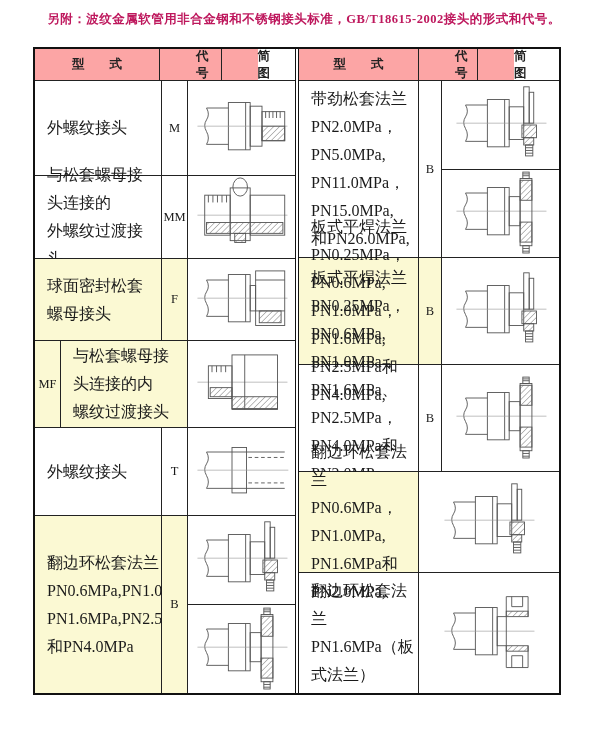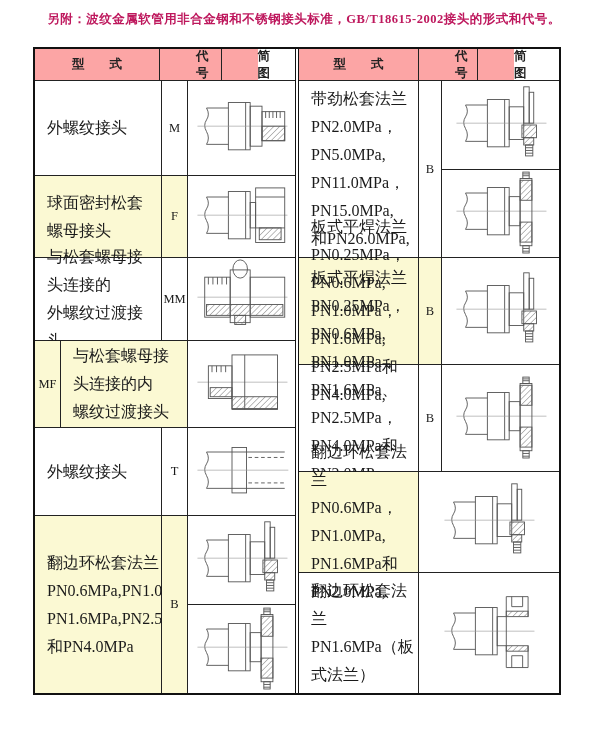--- a/index.html
+++ b/index.html
@@ -73,52 +73,52 @@
             <line x1="59" y1="18" x2="59" y2="70"></line>
             <line class="cl" x1="6" y1="44" x2="105" y2="44"></line>
             <rect x="64" y="22" width="13" height="44"></rect>
             <rect x="77" y="28" width="25" height="32"></rect>
             <path d="M81,28 V35 M85,28 V35 M89,28 V35 M93,28 V35 M97,28 V35"></path>
             <rect class="hz" x="77" y="44" width="25" height="16"></rect>
           </svg>
         </div>
     </div>
 
-    <div class="row" style="height:82px">
-      <div class="cell bR lh-type type-cell hl">球面密封松套螺母接头</div>
-      <div class="cell bR lh-code code-cell hl">F</div>
-      <div class="cell diag-cell">
-          <svg class="d" width="100" height="84" viewBox="0 0 110 92">
-            <path d="M16,24 q4,7 0,13 t0,13 t0,14"></path>
-            <path d="M16,24 H40 M16,64 H40"></path>
-            <rect x="40" y="18" width="24" height="52"></rect>
-            <line x1="59" y1="18" x2="59" y2="70"></line>
-            <line class="cl" x1="6" y1="44" x2="105" y2="44"></line>
-            <rect x="64" y="30" width="6" height="28"></rect>
-            <rect x="70" y="14" width="32" height="60"></rect>
-            <path d="M70,24 H102 M70,58 H102"></path>
-            <rect class="hz" x="74" y="58" width="24" height="13"></rect>
-          </svg>
-        </div>
-    </div>
-
     <div class="row" style="height:83px">
       <div class="cell bR lh-type type-cell">与松套螺母接头连接的
 外螺纹过渡接头</div>
       <div class="cell bR lh-code code-cell">MM</div>
       <div class="cell diag-cell">
           <svg class="d" width="100" height="84" viewBox="0 0 110 92">
             <line class="cl" x1="6" y1="44" x2="105" y2="44"></line>
             <rect x="14" y="22" width="28" height="44"></rect>
             <path d="M18,22 V30 M23,22 V30 M28,22 V30 M33,22 V30 M38,22 V30"></path>
             <rect x="42" y="14" width="22" height="58"></rect>
             <ellipse cx="53" cy="13" rx="8" ry="10"></ellipse>
             <rect x="64" y="22" width="38" height="44"></rect>
             <rect class="hz" x="16" y="52" width="84" height="12"></rect>
             <rect class="hz" x="47" y="64" width="12" height="10"></rect>
+          </svg>
+        </div>
+    </div>
+
+    <div class="row" style="height:82px">
+      <div class="cell bR lh-type type-cell hl">球面密封松套螺母接头</div>
+      <div class="cell bR lh-code code-cell hl">F</div>
+      <div class="cell diag-cell">
+          <svg class="d" width="100" height="84" viewBox="0 0 110 92">
+            <path d="M16,24 q4,7 0,13 t0,13 t0,14"></path>
+            <path d="M16,24 H40 M16,64 H40"></path>
+            <rect x="40" y="18" width="24" height="52"></rect>
+            <line x1="59" y1="18" x2="59" y2="70"></line>
+            <line class="cl" x1="6" y1="44" x2="105" y2="44"></line>
+            <rect x="64" y="30" width="6" height="28"></rect>
+            <rect x="70" y="14" width="32" height="60"></rect>
+            <path d="M70,24 H102 M70,58 H102"></path>
+            <rect class="hz" x="74" y="58" width="24" height="13"></rect>
           </svg>
         </div>
     </div>
 
     <div class="row" style="height:87px">
       <div class="cell bR lh-code code-cell hl">MF</div>
       <div class="cell bR lh-type type-cell hl">与松套螺母接头连接的内
 螺纹过渡接头</div>
       <div class="cell diag-cell">
           <svg class="d" width="100" height="84" viewBox="0 0 110 92">

